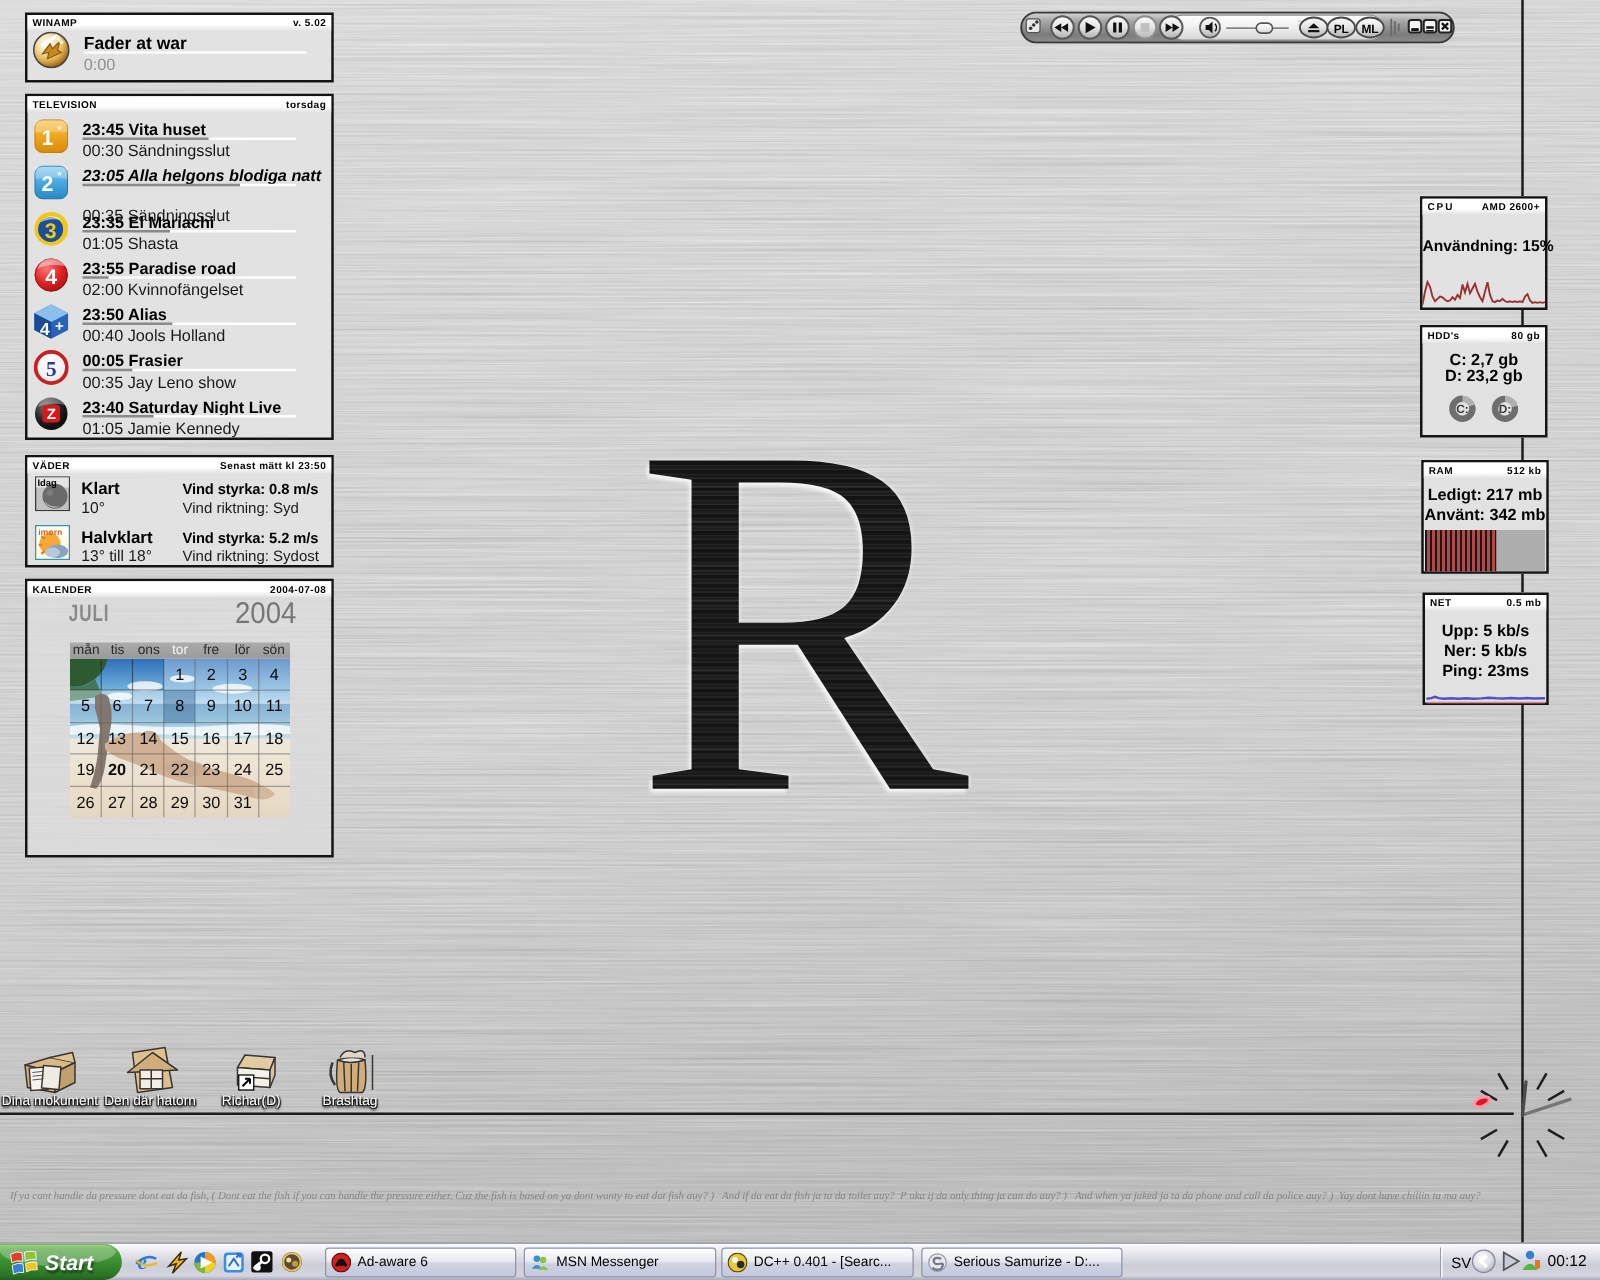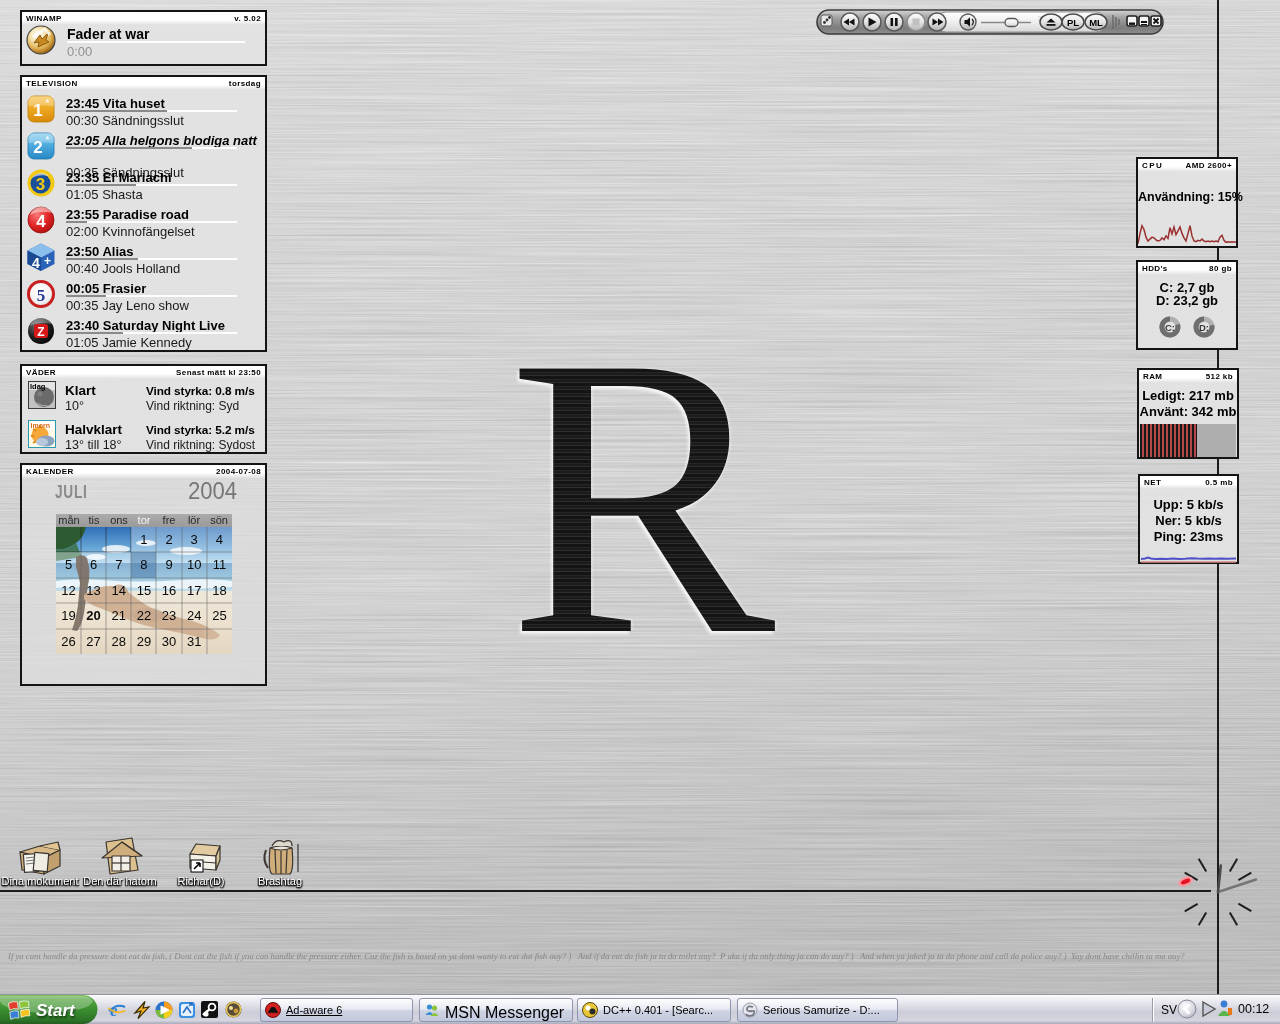--- a/index.html
+++ b/index.html
@@ -588,30 +588,30 @@
 </g>
 </svg>
 
 <div class="abs" style="left:260px;top:3px;width:153px;height:24px;border:1px solid #8e94ad;border-radius:3px;background:linear-gradient(#fefefe,#e8eaf2 45%,#ced3e3 55%,#c3c9dd);box-sizing:border-box;">
 <svg class="abs" style="left:4px;top:3px" width="16" height="16">
         <circle cx="8" cy="8" r="7.5" fill="#d02020"></circle>
         <circle cx="8" cy="8" r="7.5" fill="none" stroke="#6a0a0a" stroke-width="1"></circle>
         <path d="M4 11 Q8 3 12 11" fill="none" stroke="#101010" stroke-width="2.4"></path>
         <circle cx="8" cy="8" r="3" fill="#101010"></circle>
       </svg>
-<span class="abs" style="left:25px;top:5px;font-size:11px;color:#000;text-decoration:underline;">Ad-aware 6</span>
+<span class="abs" style="left:25px;top:5px;font-size:11px;color:#000;">Ad-aware 6</span>
 </div>
 <div class="abs" style="left:419px;top:3px;width:154px;height:24px;border:1px solid #8e94ad;border-radius:3px;background:linear-gradient(#fefefe,#e8eaf2 45%,#ced3e3 55%,#c3c9dd);box-sizing:border-box;">
 <svg class="abs" style="left:4px;top:3px" width="16" height="16">
 <circle cx="5.5" cy="5" r="2.6" fill="#3a8fd4"></circle>
         <path d="M1.5 13 q4 -6 8 0 z" fill="#3a8fd4"></path>
 <circle cx="10.5" cy="6" r="2.6" fill="#8cc43c"></circle>
         <path d="M6.5 14 q4 -6 8 0 z" fill="#8cc43c"></path>
 </svg>
-<span class="abs" style="left:25px;top:5px;font-size:16px;color:#000;">MSN Messenger</span>
+<span class="abs" style="left:25px;top:5px;font-size:11px;color:#000;">MSN Messenger</span>
 </div>
 <div class="abs" style="left:577px;top:3px;width:154px;height:24px;border:1px solid #8e94ad;border-radius:3px;background:linear-gradient(#fefefe,#e8eaf2 45%,#ced3e3 55%,#c3c9dd);box-sizing:border-box;">
 <svg class="abs" style="left:4px;top:3px" width="16" height="16">
         <circle cx="8" cy="8" r="7.5" fill="#e8c838" stroke="#5a4a10"></circle>
         <circle cx="6" cy="6" r="2.4" fill="#fff"></circle>
         <circle cx="10.5" cy="9.5" r="3" fill="#2a2a2a"></circle>
       </svg>
 <span class="abs" style="left:25px;top:5px;font-size:11px;color:#000;">DC++ 0.401 - [Searc...</span>
 </div>
 <div class="abs" style="left:737px;top:3px;width:161px;height:24px;border:1px solid #8e94ad;border-radius:3px;background:linear-gradient(#fefefe,#e8eaf2 45%,#ced3e3 55%,#c3c9dd);box-sizing:border-box;">

